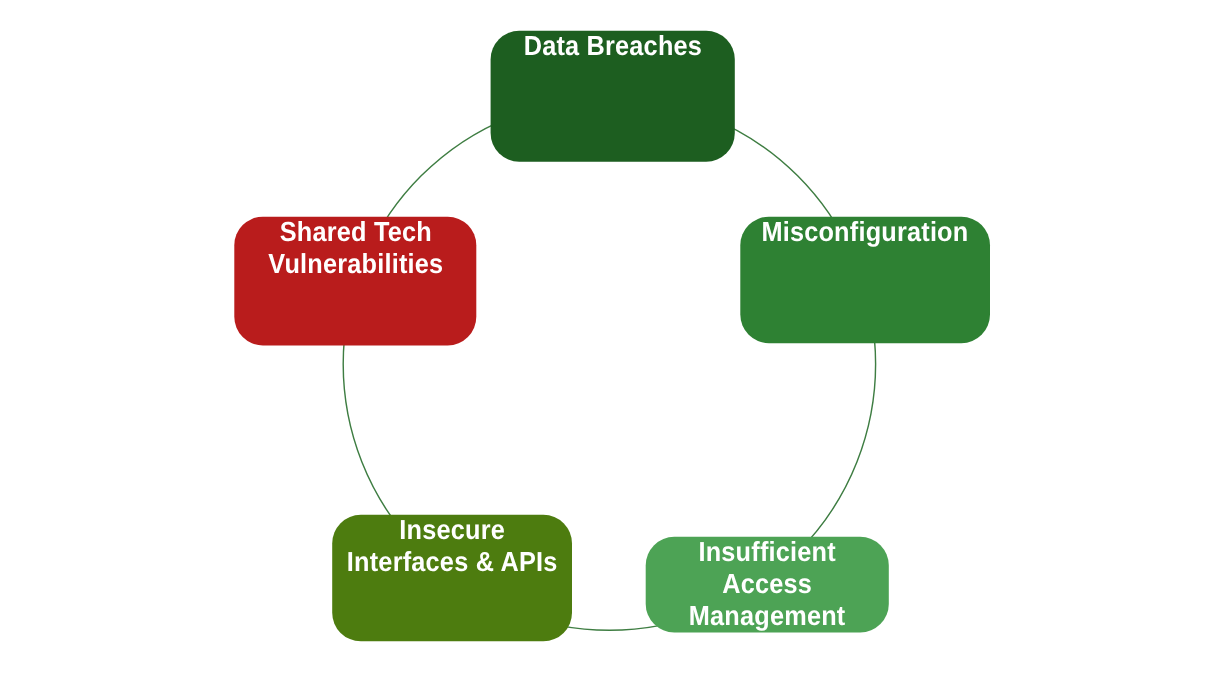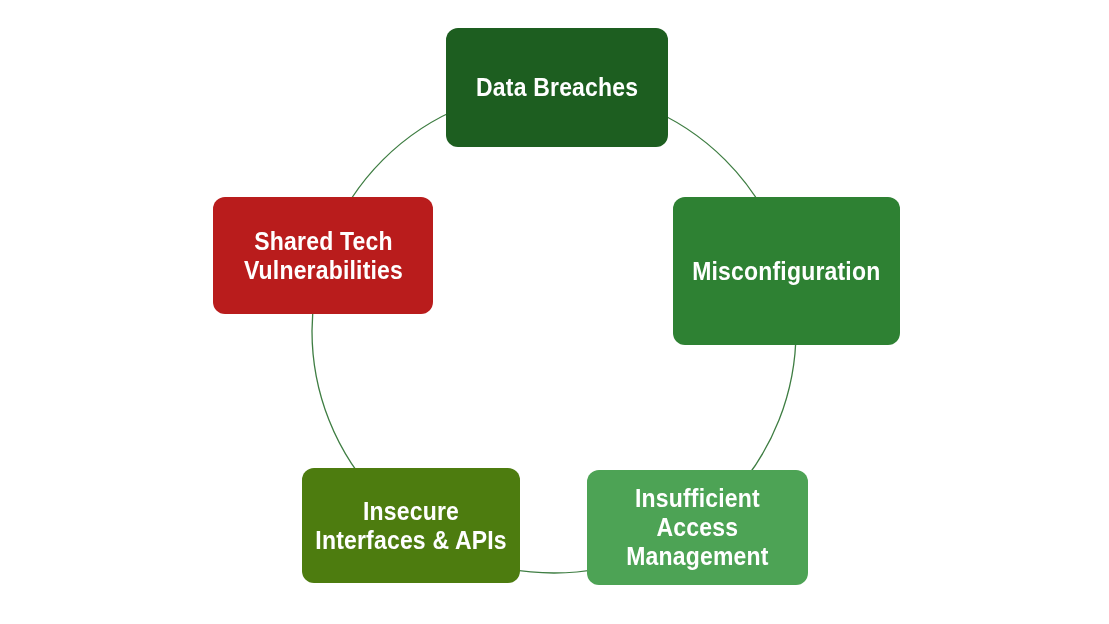--- a/index.html
+++ b/index.html
@@ -17,41 +17,40 @@
   }
   .cycle-svg {
     position: absolute;
     left: 0;
     top: 0;
     width: 1109px;
     height: 624px;
   }
   .node {
     position: absolute;
-    border-radius: 12px;
+    border-radius: 26px;
     display: flex;
-    align-items: center;
     justify-content: center;
     text-align: center;
     color: #ffffff;
     font-weight: bold;
     font-size: 25px;
     line-height: 29px;
   }
   .node-label {
     display: block;
     transform: scaleX(0.92);
     letter-spacing: 0.2px;
   }
   .node-line { display: block; }
 
   
   .node-data-breaches            { left: 446px; top: 28px;  width: 222px; height: 119px; }
-  .node-misconfiguration         { left: 673px; top: 197px; width: 227px; height: 148px; }
-  .node-insufficient-access      { left: 587px; top: 470px; width: 221px; height: 115px; }
+  .node-misconfiguration         { left: 673px; top: 197px; width: 227px; height: 115px; }
+  .node-insufficient-access      { left: 587px; top: 488px; width: 221px; height: 87px; }
   .node-insecure-interfaces      { left: 302px; top: 468px; width: 218px; height: 115px; }
   .node-shared-tech              { left: 213px; top: 197px; width: 220px; height: 117px; }
 </style>
 </head>
 <body>
 
 <div class="canvas">
 
   <svg class="cycle-svg" viewBox="0 0 1109 624" xmlns="http://www.w3.org/2000/svg">
     <circle cx="554" cy="331" r="242" fill="none" stroke-width="1.3" style="stroke: rgb(62, 125, 66);"></circle>

